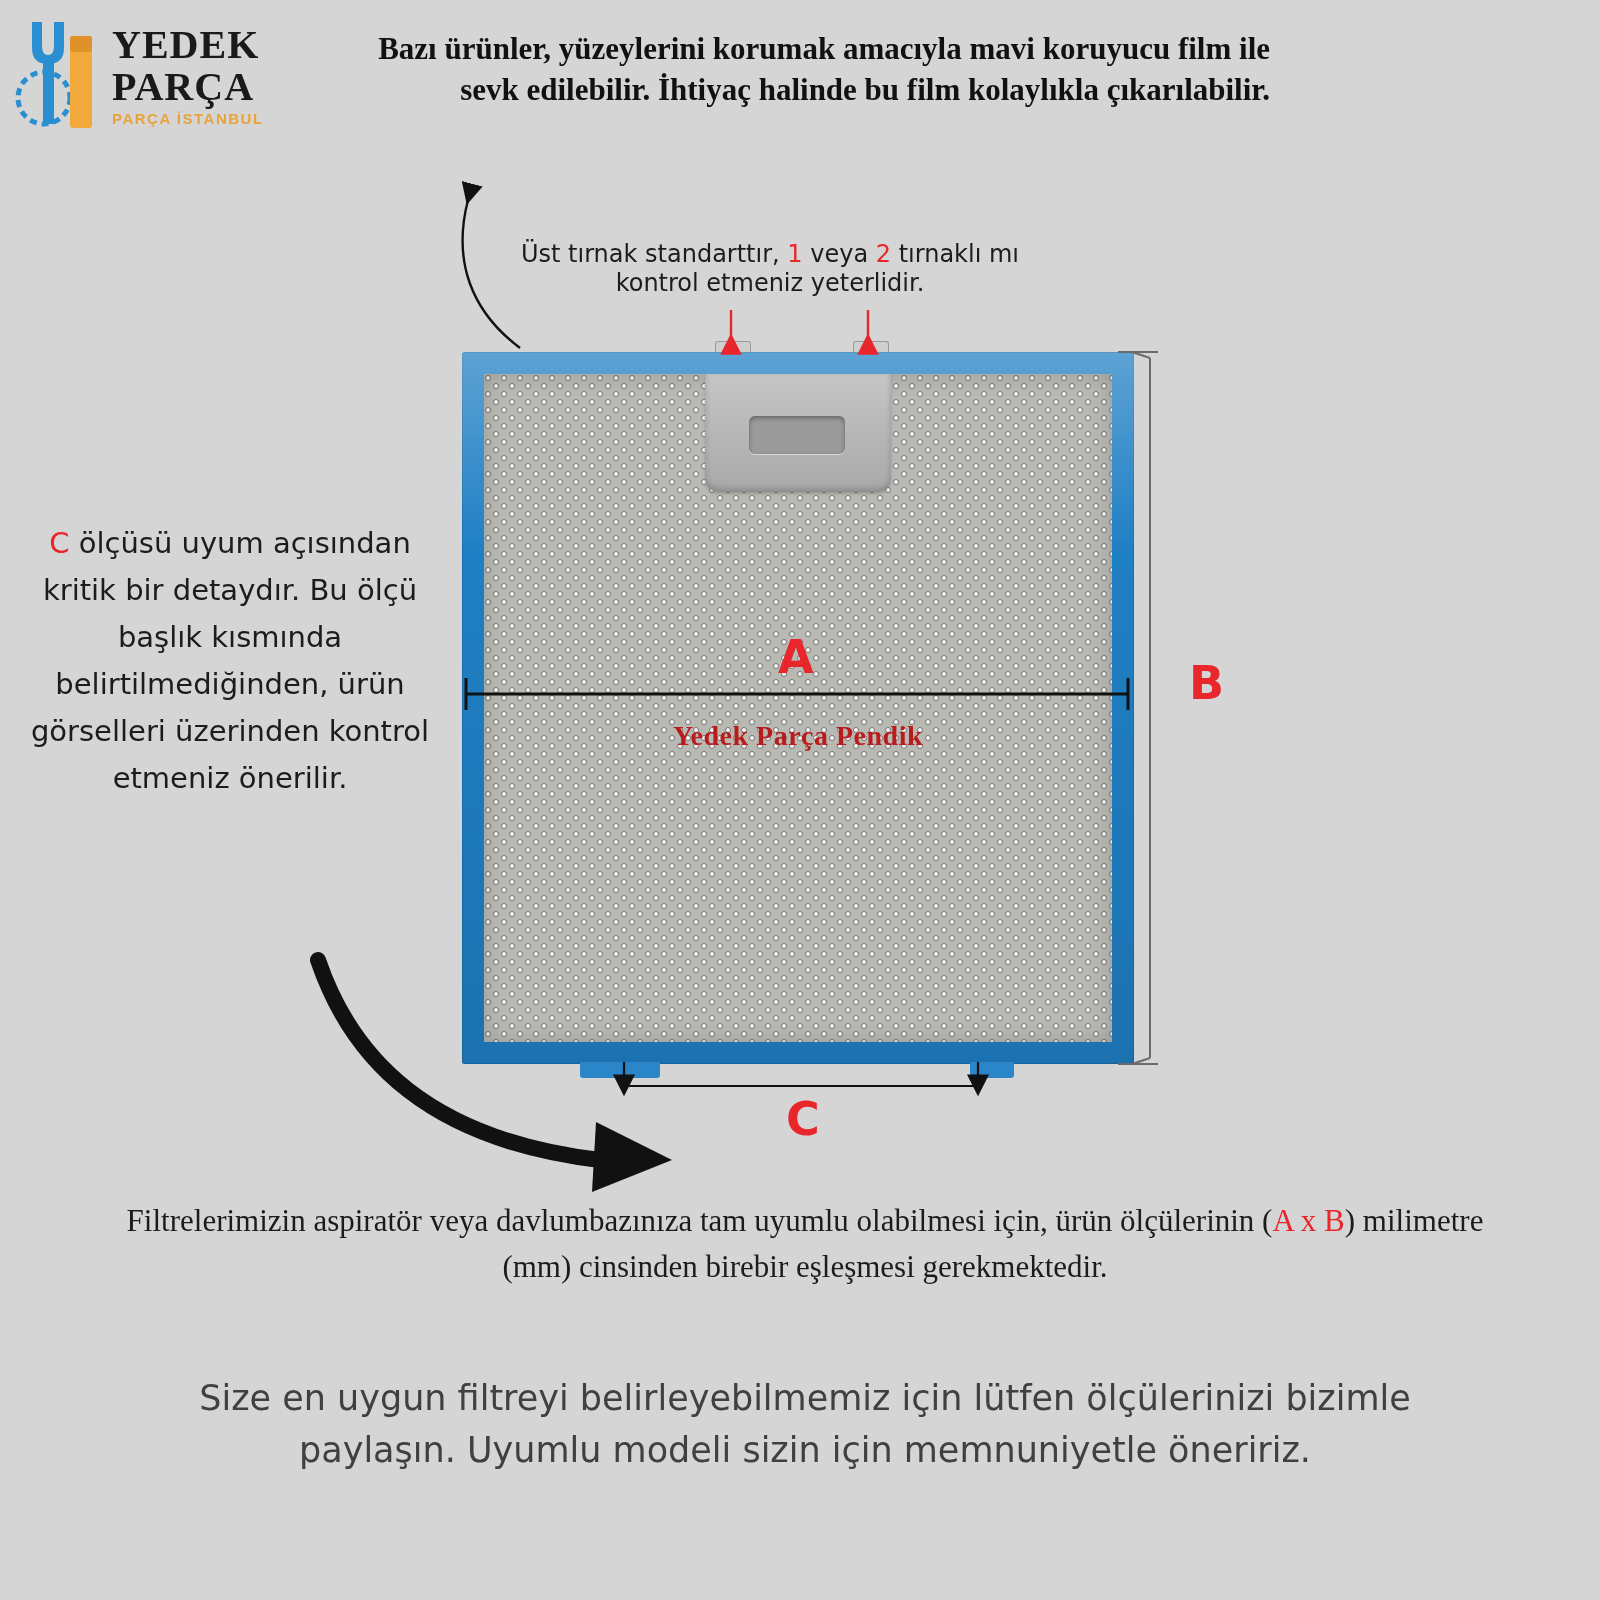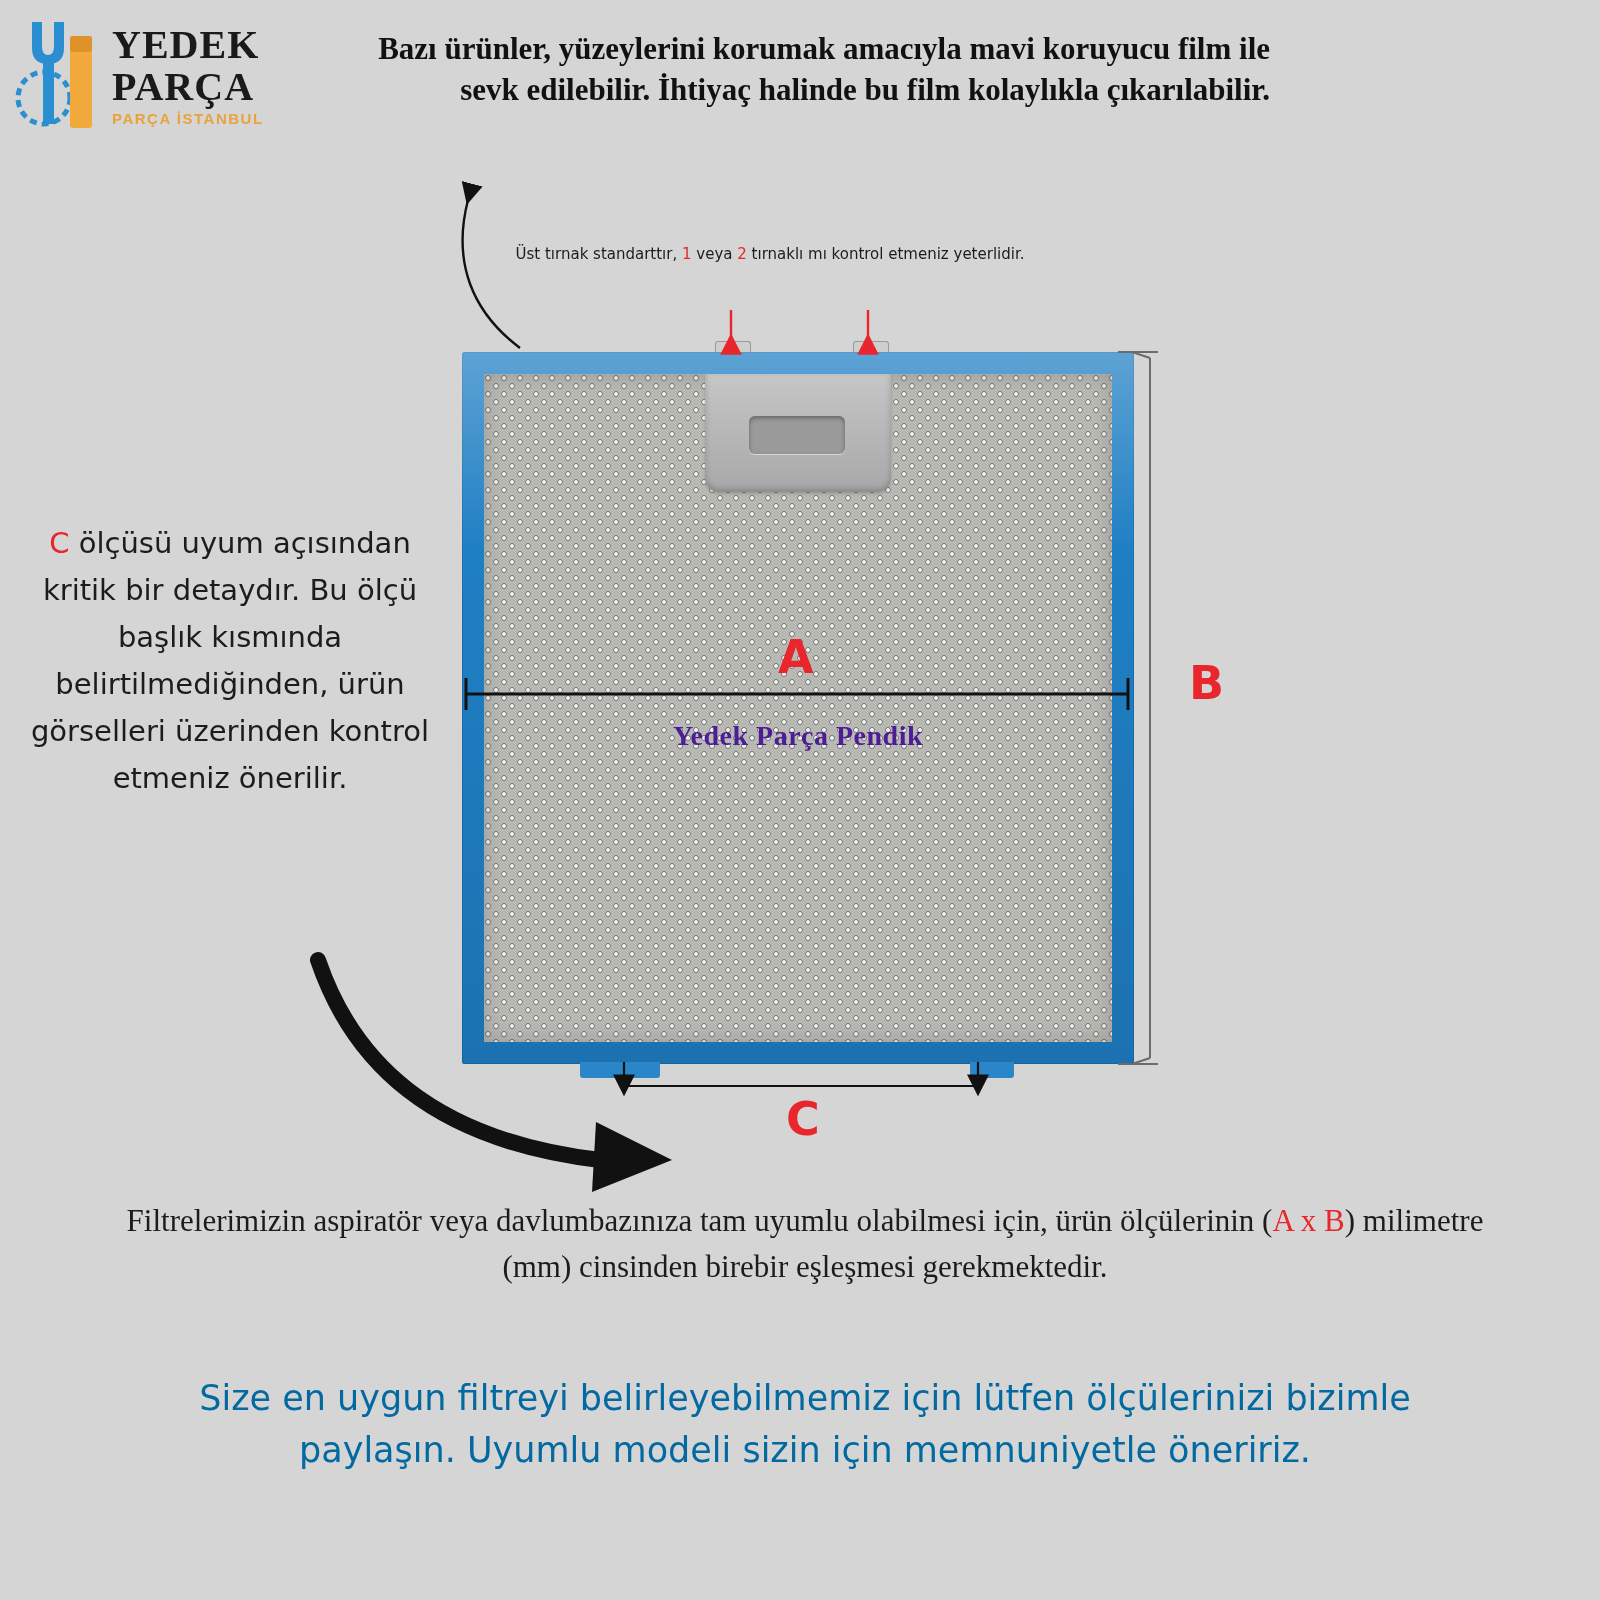--- a/index.html
+++ b/index.html
@@ -69,21 +69,21 @@
   }
 
   
   .tirnak-note {
     position: absolute;
     left: 500px;
     top: 240px;
     width: 540px;
     text-align: center;
     font-family: "DejaVu Sans", sans-serif;
-    font-size: 15px;
+    font-size: 24px;
     line-height: 29px;
     color: #1c1c1c;
   }
   .red {
     color: #e8262b;
   }
 
   
   .left-par {
     position: absolute;
@@ -180,21 +180,21 @@
 
   .filter-label {
     position: absolute;
     left: 0;
     top: 368px;
     width: 100%;
     text-align: center;
     font-family: "Liberation Serif", serif;
     font-weight: bold;
     font-size: 28px;
-    color: #4c1d95;
+    color: #b91c1c;
     letter-spacing: .5px;
   }
 
   
   .dim-letter {
     position: absolute;
     font-family: "DejaVu Sans", sans-serif;
     font-weight: bold;
     font-size: 46px;
     color: #e8262b;
@@ -217,21 +217,21 @@
   }
   .bottom-red {
     position: absolute;
     left: 150px;
     top: 1372px;
     width: 1310px;
     text-align: center;
     font-family: "DejaVu Sans", sans-serif;
     font-size: 35px;
     line-height: 52px;
-    color: #0369a1;
+    color: #404040;
   }
 
   svg.overlay {
     position: absolute;
     left: 0;
     top: 0;
     width: 1600px;
     height: 1600px;
     pointer-events: none;
   }

